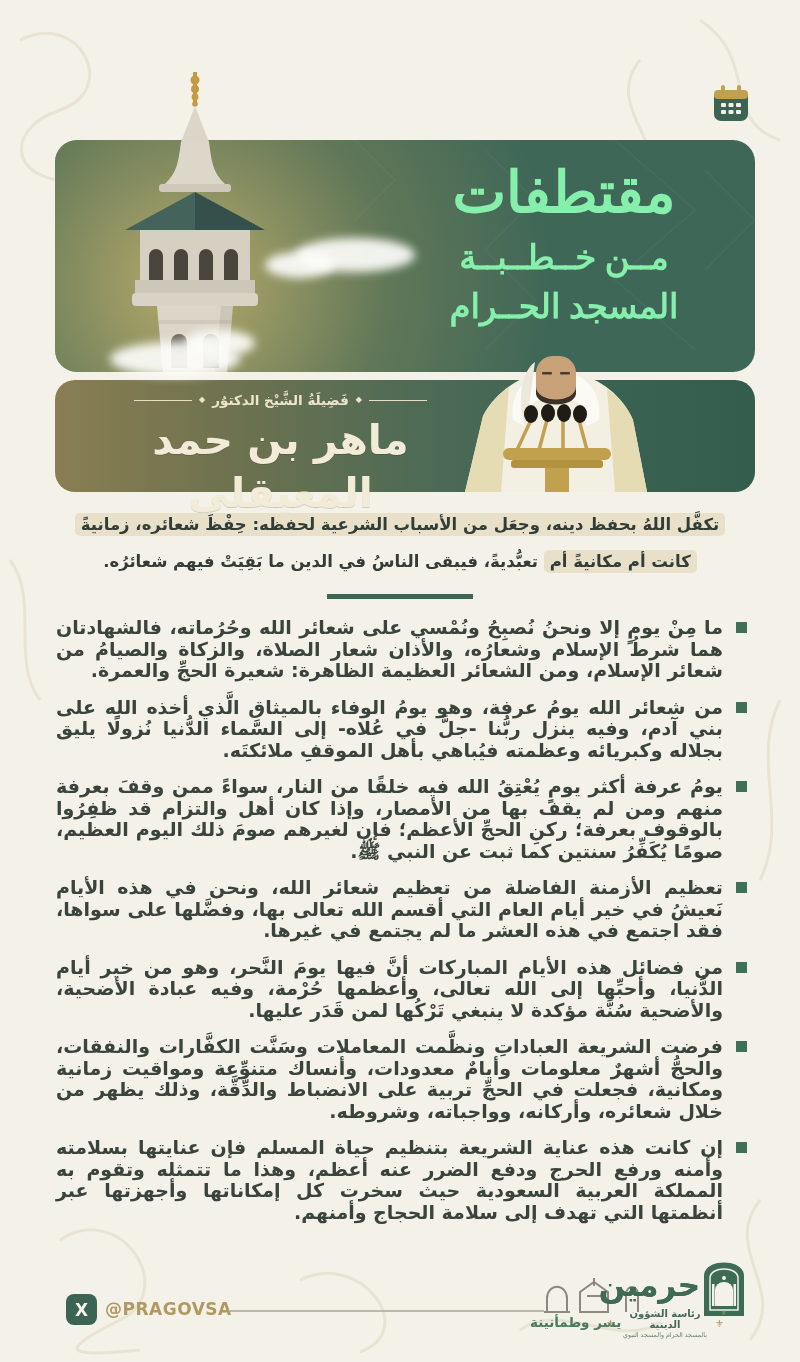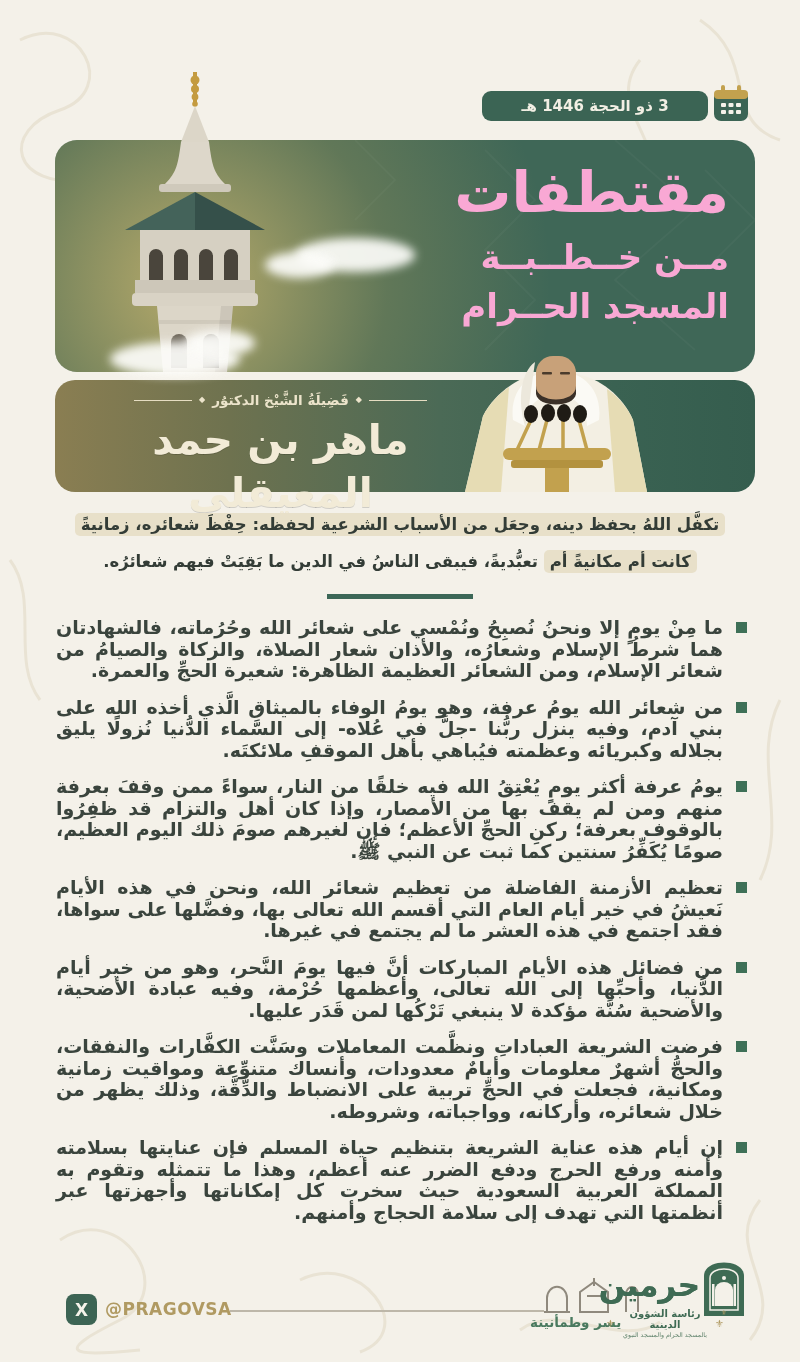--- a/index.html
+++ b/index.html
@@ -25,21 +25,21 @@
   
   .hero-card {
     position:absolute; left:55px; top:140px; width:700px; height:232px;
     background:#3f6757; border-radius:22px; overflow:hidden; z-index:1;
   }
   .hero-glow {
     position:absolute; inset:0;
     background:radial-gradient(circle at 19% 62%, rgba(204,182,110,0.85) 0%, rgba(160,150,90,0.35) 34%, rgba(160,150,90,0) 62%);
   }
   .hero-pattern { position:absolute; inset:0; opacity:.55; }
-  .hero-title { position:absolute; top:20px; right:26px; width:330px; text-align:right; color:#f9a8d4; z-index:3; }
+  .hero-title { position:absolute; top:20px; right:26px; width:330px; text-align:center; color:#86efac; z-index:3;font-family:Liberation Serif, serif; }
   .hero-title .l1 { font-size:57px; font-weight:bold; line-height:1.15; }
   .hero-title .l2 { font-size:34px; font-weight:bold; line-height:1.5; margin-top:6px; }
   .hero-title .l3 { font-size:34px; font-weight:bold; line-height:1.4; }
 
   .minaret { position:absolute; left:95px; top:32px; width:200px; height:340px; z-index:3; }
   .cloud { position:absolute; background:#fdfdfa; border-radius:50%; filter:blur(5px); opacity:.92; z-index:3; }
   .cloud.c1 { left:295px; top:238px; width:120px; height:34px; }
   .cloud.c2 { left:265px; top:252px; width:70px; height:26px; }
   .cloud.c3 { left:110px; top:342px; width:130px; height:34px; }
   .cloud.c4 { left:185px; top:330px; width:70px; height:26px; }
@@ -116,23 +116,20 @@
       <path d="M640,60 C600,110 680,150 640,190"></path>
       <path d="M60,1240 C120,1200 180,1290 120,1320 S60,1358 140,1350"></path>
       <path d="M300,1280 C360,1250 420,1330 360,1352"></path>
       <path d="M520,1330 C560,1300 620,1350 660,1322"></path>
       <path d="M760,1200 C720,1250 790,1290 750,1340"></path>
       <path d="M10,560 C40,600 10,660 40,700"></path>
       <path d="M780,700 C750,760 790,820 760,880"></path>
     </svg>
   </div>
 
-  <div class="date-pill">
-    <span>3 ذو الحجة 1446 هـ</span>
-  </div>
   <div class="calendar-icon">
     <svg width="38" height="40" viewBox="0 0 38 40">
       <rect x="2" y="7" width="34" height="31" rx="7" fill="#3b6454"></rect>
       <rect x="2" y="7" width="34" height="9" rx="4" fill="#c2a14e"></rect>
       <rect x="9" y="2" width="4" height="8" rx="2" fill="#c2a14e"></rect>
       <rect x="25" y="2" width="4" height="8" rx="2" fill="#c2a14e"></rect>
       <g fill="#f4f1e9">
         <rect x="9" y="20" width="5" height="4" rx="1"></rect>
           <rect x="16.5" y="20" width="5" height="4" rx="1"></rect>
           <rect x="24" y="20" width="5" height="4" rx="1"></rect>
@@ -267,21 +264,21 @@
     <li>
       <span class="bullet-sq"></span>
       <span class="bullet-text">من فضائل هذه الأيام المباركات أنَّ فيها يومَ النَّحر، وهو من خير أيام الدُّنيا، وأحبِّها إلى الله تعالى، وأعظمها حُرْمة، وفيه عبادة الأضحية، والأضحية سُنَّة مؤكدة لا ينبغي تَرْكُها لمن قَدَر عليها.</span>
     </li>
     <li>
       <span class="bullet-sq"></span>
       <span class="bullet-text">فرضت الشريعة العباداتِ ونظَّمت المعاملات وسَنَّت الكفَّارات والنفقات، والحجُّ أشهرٌ معلومات وأيامٌ معدودات، وأنساك متنوِّعة ومواقيت زمانية ومكانية، فجعلت في الحجِّ تربية على الانضباط والدِّقَّة، وذلك يظهر من خلال شعائره، وأركانه، وواجباته، وشروطه.</span>
     </li>
     <li>
       <span class="bullet-sq"></span>
-      <span class="bullet-text">إن أيام هذه عناية الشريعة بتنظيم حياة المسلم فإن عنايتها بسلامته وأمنه ورفع الحرج ودفع الضرر عنه أعظم، وهذا ما تتمثله وتقوم به المملكة العربية السعودية حيث سخرت كل إمكاناتها وأجهزتها عبر أنظمتها التي تهدف إلى سلامة الحجاج وأمنهم.</span>
+      <span class="bullet-text">إن كانت هذه عناية الشريعة بتنظيم حياة المسلم فإن عنايتها بسلامته وأمنه ورفع الحرج ودفع الضرر عنه أعظم، وهذا ما تتمثله وتقوم به المملكة العربية السعودية حيث سخرت كل إمكاناتها وأجهزتها عبر أنظمتها التي تهدف إلى سلامة الحجاج وأمنهم.</span>
     </li>
   </ul>
 
   <div class="footer">
     <div class="x-badge">
       <span>X</span>
     </div>
     <div class="handle">@PRAGOVSA</div>
     <div class="footer-line"></div>
 

